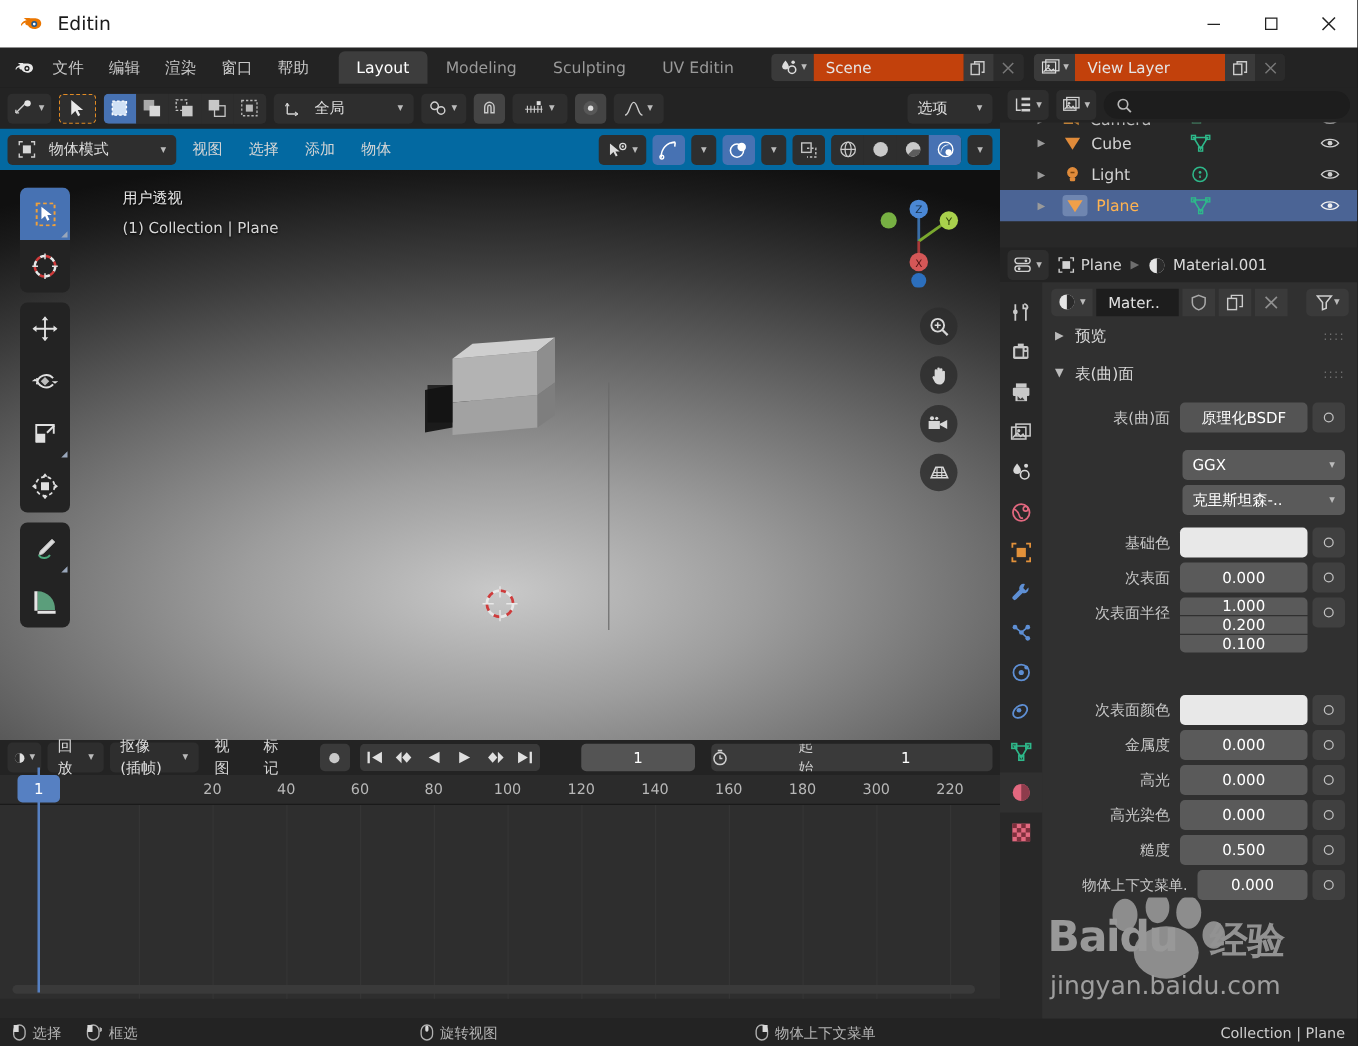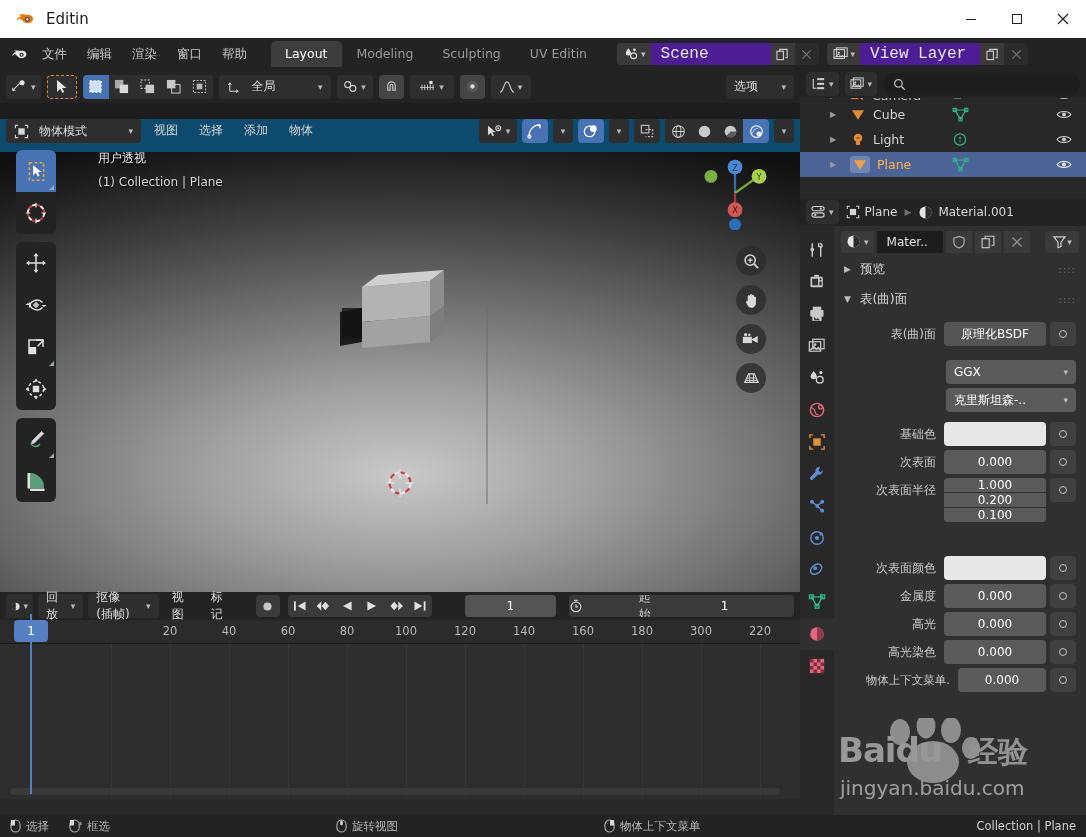--- a/index.html
+++ b/index.html
@@ -28,33 +28,33 @@
     padding: 0 6px; gap: 0px;
   }
   .bl-icon { width: 26px; height: 26px; display:flex; align-items:center; justify-content:center; }
   .menu-item { padding: 3px 10px; color: #c8c8c8; font-size: 12.5px; border-radius:3px;}
   .wstabs { display:flex; align-items:center; margin-left: 14px; gap: 1px;}
   .wstab { padding: 5px 14px 6px; font-size: 12.5px; color: #9a9a9a; border-radius: 5px 5px 0 0; }
   .wstab.active { background: #3d3d3d; color: #ffffff; }
 
   .idblock { display:flex; align-items:center; height:22px; background:#2b2b2b; border-radius:4px; margin-left:8px; overflow:hidden;}
   .idblock .idicon { display:flex; align-items:center; gap:2px; padding:0 5px 0 6px; background:#3a3a3a; height:22px;}
-  .idblock .idname { padding:0 10px; font-size:16px; color:#e6e6e6; height:22px; display:flex;align-items:center; background:#4c1d95; min-width:120px;font-family:Liberation Mono, monospace;}
+  .idblock .idname { padding:0 10px; font-size:12px; color:#e6e6e6; height:22px; display:flex;align-items:center; background:#c2410c; min-width:120px;}
   .idblock .idbtn { width:24px; height:22px; display:flex;align-items:center;justify-content:center; background:#3a3a3a;}
   .idblock .idbtn.dim { background:#2b2b2b; color:#777;}
   .chev { font-size:9px; color:#bbb; }
 
   
   .workspace { position:absolute; top:70px; left:0; width:1086px; height:745px; }
 
   
   .viewport-area { position:absolute; left:0; top:0; width:800px; height:522px; }
   .vp-toolbar1 { height:33px; background:#232323; display:flex; align-items:center; padding:0 6px; gap:6px; }
-  .vp-toolbar2 { height:33px; background:#0c4a6e; display:flex; align-items:flex-start; padding:0 6px; gap:5px;
-                 position:absolute; top:49px; left:0; width:800px; z-index:4;}
+  .vp-toolbar2 { height:33px; background:#0369a1; display:flex; align-items:center; padding:0 6px; gap:5px;
+                 position:absolute; top:33px; left:0; width:800px; z-index:4;}
   .tbtn { height:24px; min-width:24px; background:#2e2e2e; border-radius:4px; display:flex; align-items:center; justify-content:center; padding:0 5px; gap:3px; color:#d0d0d0;}
   .tbtn.active { background:#4772b3; }
   .tgroup { display:flex; background:#2e2e2e; border-radius:4px; overflow:hidden; height:24px;}
   .tgroup .seg { width:26px; height:24px; display:flex;align-items:center;justify-content:center; background:#2e2e2e;}
   .tgroup .seg.on { background:#4772b3; }
   .dropbtn { height:24px; background:#2e2e2e; border-radius:4px; display:flex;align-items:center; padding:0 8px; gap:10px; color:#ddd; font-size:12px;}
   .menu-lite { padding:3px 8px; font-size:12px; color:#d6d6d6; border-radius:3px; }
 
   .vp-canvas { position:absolute; left:0; top:66px; width:800px; height:456px; overflow:hidden;
     background: radial-gradient(ellipse 100% 78% at 50% 74%, #c9c9c9 0%, #9d9d9d 26%, #6d6d6d 50%, #3c3c3c 74%, #1b1b1b 92%, #101010 100%);
@@ -1085,20 +1085,29 @@
       <div class="prop-row">
         <span class="prop-lbl">高光染色</span>
         <span class="prop-ctl">
           <span class="field">0.000</span>
           <span class="dotbtn">
               <span class="ring"></span>
             </span>
         </span>
       </div>
 
+      <div class="prop-row">
+        <span class="prop-lbl">糙度</span>
+        <span class="prop-ctl">
+          <span class="field">0.500</span>
+          <span class="dotbtn">
+              <span class="ring"></span>
+            </span>
+        </span>
+      </div>
 
       <div class="prop-row">
         <span class="prop-lbl" style="flex:0 0 106px;width:106px;font-size:11.5px;">物体上下文菜单.</span>
         <span class="prop-ctl">
           <span class="field">0.000</span>
           <span class="dotbtn">
               <span class="ring"></span>
             </span>
         </span>
       </div>

